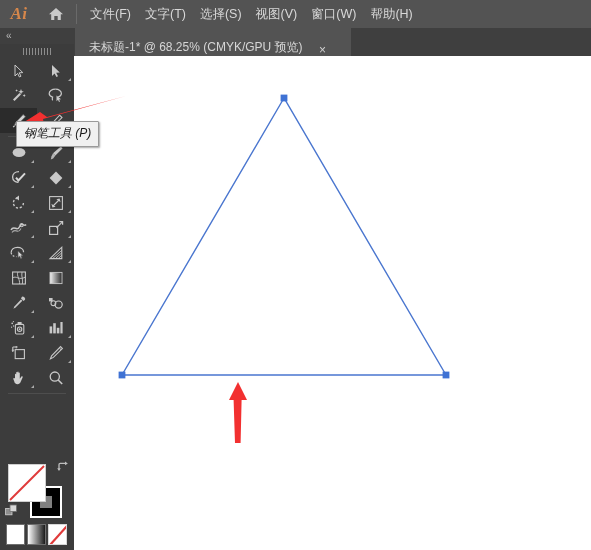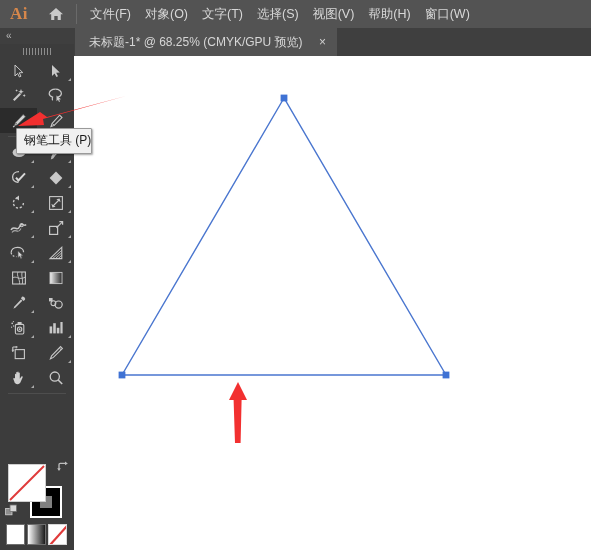--- a/index.html
+++ b/index.html
@@ -13,40 +13,41 @@
 
   
   .menubar{
     position:absolute;left:0;top:0;width:591px;height:28px;
     background:#535353;display:flex;align-items:center;
   }
   .ai-logo{
     width:38px;height:18px;display:flex;align-items:center;justify-content:center;
     color:#d6874b;font-size:17px;font-weight:bold;letter-spacing:0.5px;
     font-family:"Liberation Serif","DejaVu Serif",serif;
+    font-style:italic;
   }
   .home-btn{
     width:36px;height:28px;display:flex;align-items:center;justify-content:center;
   }
   .menu-sep{width:1px;height:20px;background:#6a6a6a;margin:0 6px 0 2px;}
   .menu-items{display:flex;align-items:center;height:28px;text-align:center;}
   .menu-item{
     color:#d8d8d8;font-size:12.5px;padding:0 7px;height:28px;
     display:flex;align-items:center;white-space:nowrap;cursor:default;
   }
 
   
   .tabbar{
     position:absolute;left:0;top:28px;width:591px;height:28px;
     background:#3f3f3f;
   }
   .tab-active{
     position:absolute;left:75px;top:0;height:28px;
     background:#535353;
-    display:flex;align-items:center;padding:0 4px 0 14px;
+    display:flex;align-items:flex-end;padding:0 18px 0 14px;
     box-sizing:border-box;
   }
   .tab-title{color:#d6d6d6;font-size:12px;white-space:nowrap;}
   .tab-close{
     color:#cfcfcf;font-size:12px;margin-left:14px;margin-right:4px;
     width:12px;text-align:center;line-height:1;
   }
 
   
   .panel-head{
@@ -81,26 +82,26 @@
   .tool-cell .corner{
     position:absolute;right:3px;bottom:2px;width:0;height:0;
     border-left:3px solid transparent;border-bottom:3px solid #aaa;
   }
   .tool-sep{
     width:58px;height:1px;background:#4e4e4e;margin:3px auto;
   }
 
   
   .tooltip{
-    position:absolute;left:16px;top:128px;
+    position:absolute;left:16px;top:121px;
     background:#f0f0f0;border:1px solid #9a9a9a;
     color:#1a1a1a;font-size:12px;
-    padding:3px 0 4px 7px;white-space:nowrap;
+    padding:3px 7px 4px 7px;white-space:nowrap;
     box-shadow:1px 1px 2px rgba(0,0,0,.35);
-    z-index:40;border-radius:1px;
+    z-index:40;border-radius:1px;font-style:italic;
   }
 
   
   .fillstroke{position:absolute;left:0;top:400px;width:74px;height:90px;}
   .fs-fill{
     position:absolute;left:8px;top:6px;width:38px;height:38px;
     background:#ffffff;border:1px solid #cfcfcf;box-sizing:border-box;
   }
   .fs-none-slash{
     position:absolute;left:0;top:0;width:100%;height:100%;overflow:hidden;
@@ -147,26 +148,25 @@
   <div class="menubar">
     <div class="ai-logo">Ai</div>
     <div class="home-btn">
       <svg width="18" height="18" viewBox="0 0 18 18">
         <path d="M9 3 L16 9.3 L13.8 9.3 L13.8 15 L10.7 15 L10.7 11 L7.3 11 L7.3 15 L4.2 15 L4.2 9.3 L2 9.3 Z" fill="#c9c9c9"></path>
       </svg>
     </div>
     <div class="menu-sep"></div>
     <div class="menu-items">
       <div class="menu-item">文件(F)</div>
-      <div class="menu-item">对象(O)</div>
       <div class="menu-item">文字(T)</div>
       <div class="menu-item">选择(S)</div>
       <div class="menu-item">视图(V)</div>
+      <div class="menu-item">窗口(W)</div>
       <div class="menu-item">帮助(H)</div>
-      <div class="menu-item">窗口(W)</div>
     </div>
   </div>
 
   <div class="tabbar">
     <div class="tab-active">
       <span class="tab-title">未标题-1* @ 68.25% (CMYK/GPU 预览)</span>
       <span class="tab-close">×</span>
     </div>
   </div>
 

